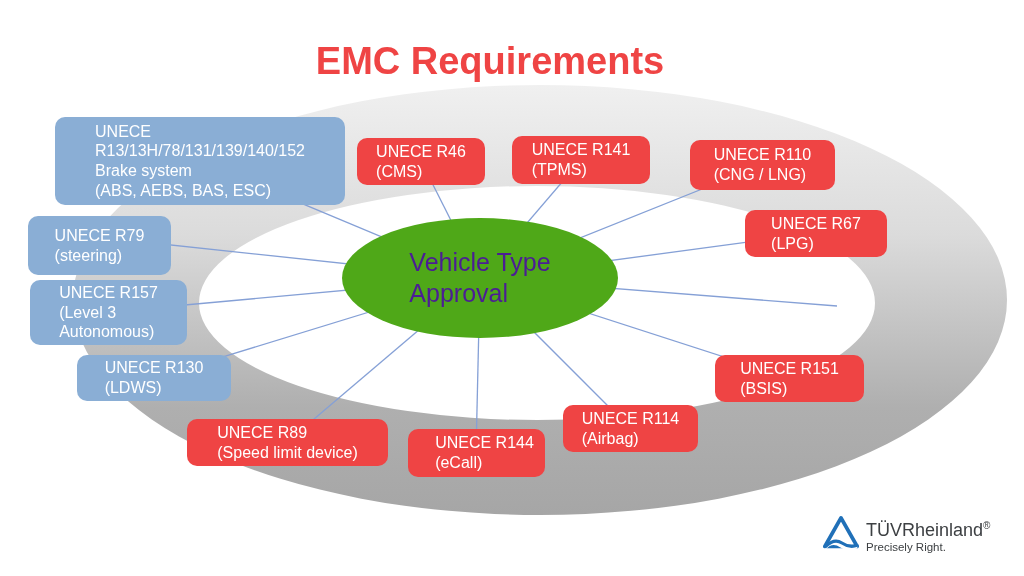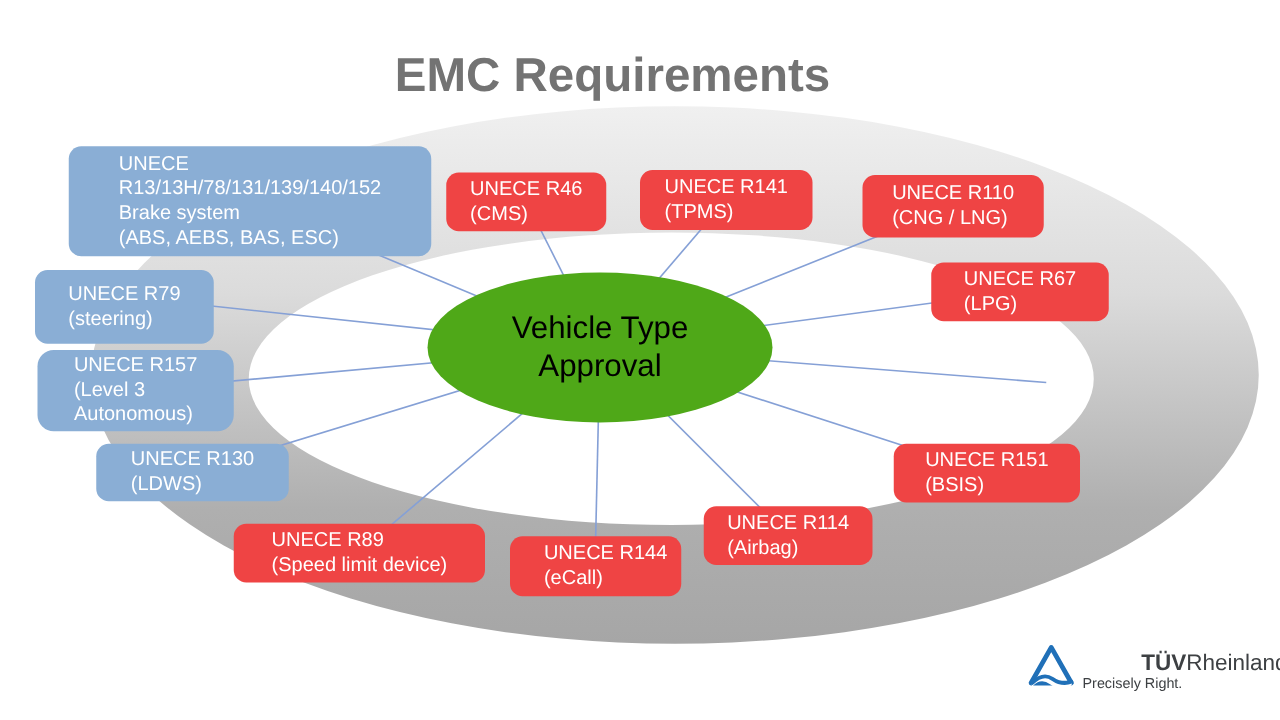--- a/index.html
+++ b/index.html
@@ -7,66 +7,66 @@
     width:1024px;height:576px;position:relative;overflow:hidden;
     background:#ffffff;
     font-family:"Liberation Sans", sans-serif;
   }
   .stage{position:absolute;inset:0;}
   svg.bg{position:absolute;left:0;top:0;z-index:0;}
   svg.lines{position:absolute;left:0;top:0;z-index:1;}
 
   .page-title{
     position:absolute;left:490px;top:40px;transform:translateX(-50%);
-    font-size:38px;font-weight:bold;color:#737373;letter-spacing:0px;
+    font-size:38px;font-weight:bold;color:#ef4444;letter-spacing:0px;
     white-space:nowrap;z-index:3;
   }
 
   .node{
     position:absolute;z-index:2;
     display:flex;align-items:center;justify-content:center;
     color:#ffffff;
     border-radius:10px;
     font-size:16px;line-height:1.22;
     white-space:pre-line;
     box-sizing:border-box;padding:2px 4px;
   }
   .node.dark{background:#ef4444;}
   .node.light{background:#8AAED5;}
 
   #node-brake{left:55px;top:117px;width:290px;height:88px;}
   #node-r79{left:28px;top:216px;width:143px;height:59px;}
-  #node-r157{left:30px;top:280px;width:157px;height:65px;border-radius:13px;}
+  #node-r157{left:30px;top:280px;width:157px;height:65px;}
   #node-r130{left:77px;top:355px;width:154px;height:46px;}
   #node-r89{left:187px;top:419px;width:201px;height:47px;}
   #node-r144{left:408px;top:429px;width:137px;height:48px;padding-left:20px;}
   #node-r114{left:563px;top:405px;width:135px;height:47px;}
   #node-r151{left:715px;top:355px;width:149px;height:47px;}
   #node-r62{left:737px;top:283px;width:200px;height:47px;}
   #node-r67{left:745px;top:210px;width:142px;height:47px;}
   #node-r110{left:690px;top:140px;width:145px;height:50px;}
   #node-r141{left:512px;top:136px;width:138px;height:48px;}
   #node-r46{left:357px;top:138px;width:128px;height:47px;}
 
   .center-ellipse{
     position:absolute;left:342px;top:218px;width:276px;height:120px;
     background:#4FA818;border-radius:50%;z-index:2;
     display:flex;align-items:center;justify-content:center;
-    text-align:center;color:#000000;font-size:25px;line-height:1.25;
+    color:#4c1d95;font-size:25px;line-height:1.25;
     white-space:pre-line;
   }
 
   .logo{
     position:absolute;left:822px;top:515px;z-index:3;
     display:flex;align-items:flex-start;
   }
   .logo .mark{width:38px;height:40px;margin-right:6px;}
   .logo .wordmark{display:flex;flex-direction:column;margin-top:6px;}
   .logo .brandline{font-size:18px;color:#3d4043;line-height:1.05;white-space:nowrap;}
-  .logo .brandline .b{font-weight:bold;margin-left:47px;}
+  .logo .brandline .b{font-weight:normal;}
   .logo .brandline .reg{font-size:10px;vertical-align:super;}
   .logo .tagline{font-size:11.5px;color:#3d4043;margin-top:1px;}
 </style>
 </head>
 <body>
 
 <div class="stage">
 
   <svg class="bg" width="1024" height="576" viewBox="0 0 1024 576">
     <defs>

